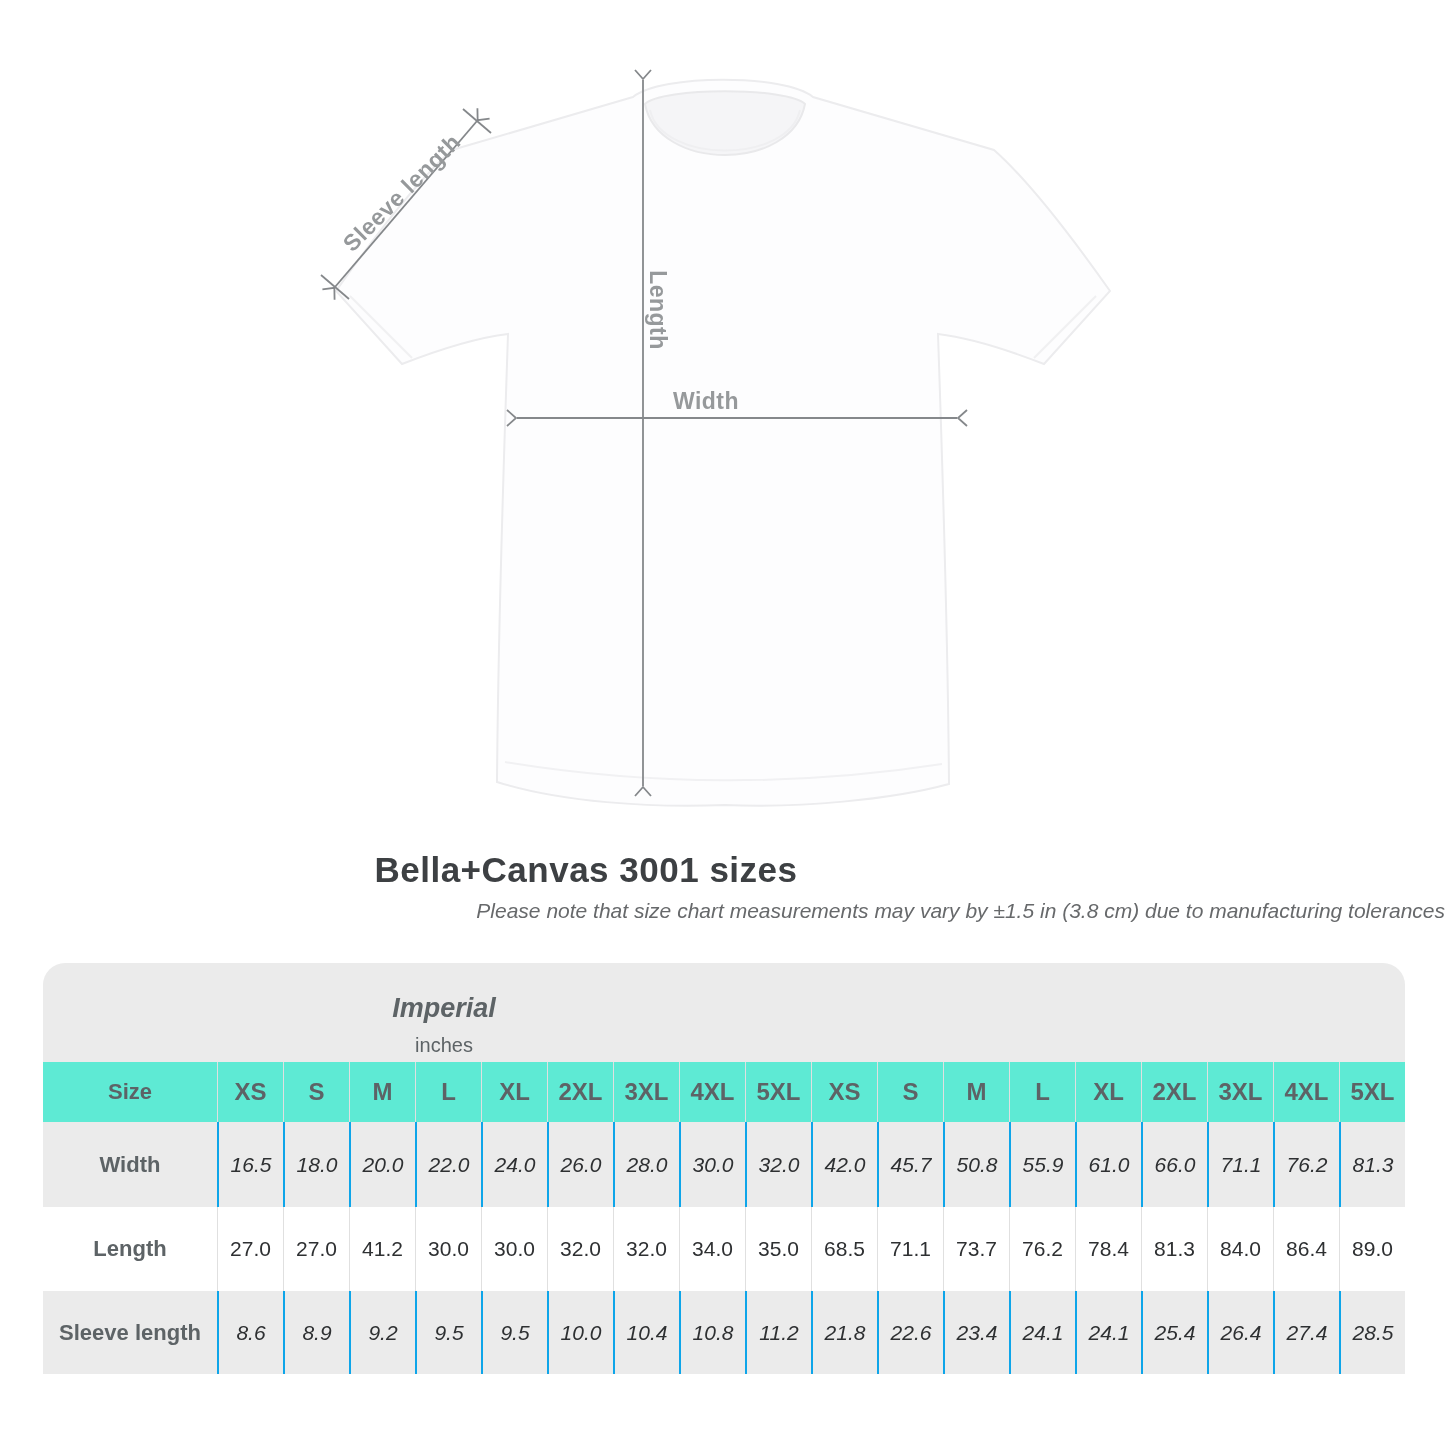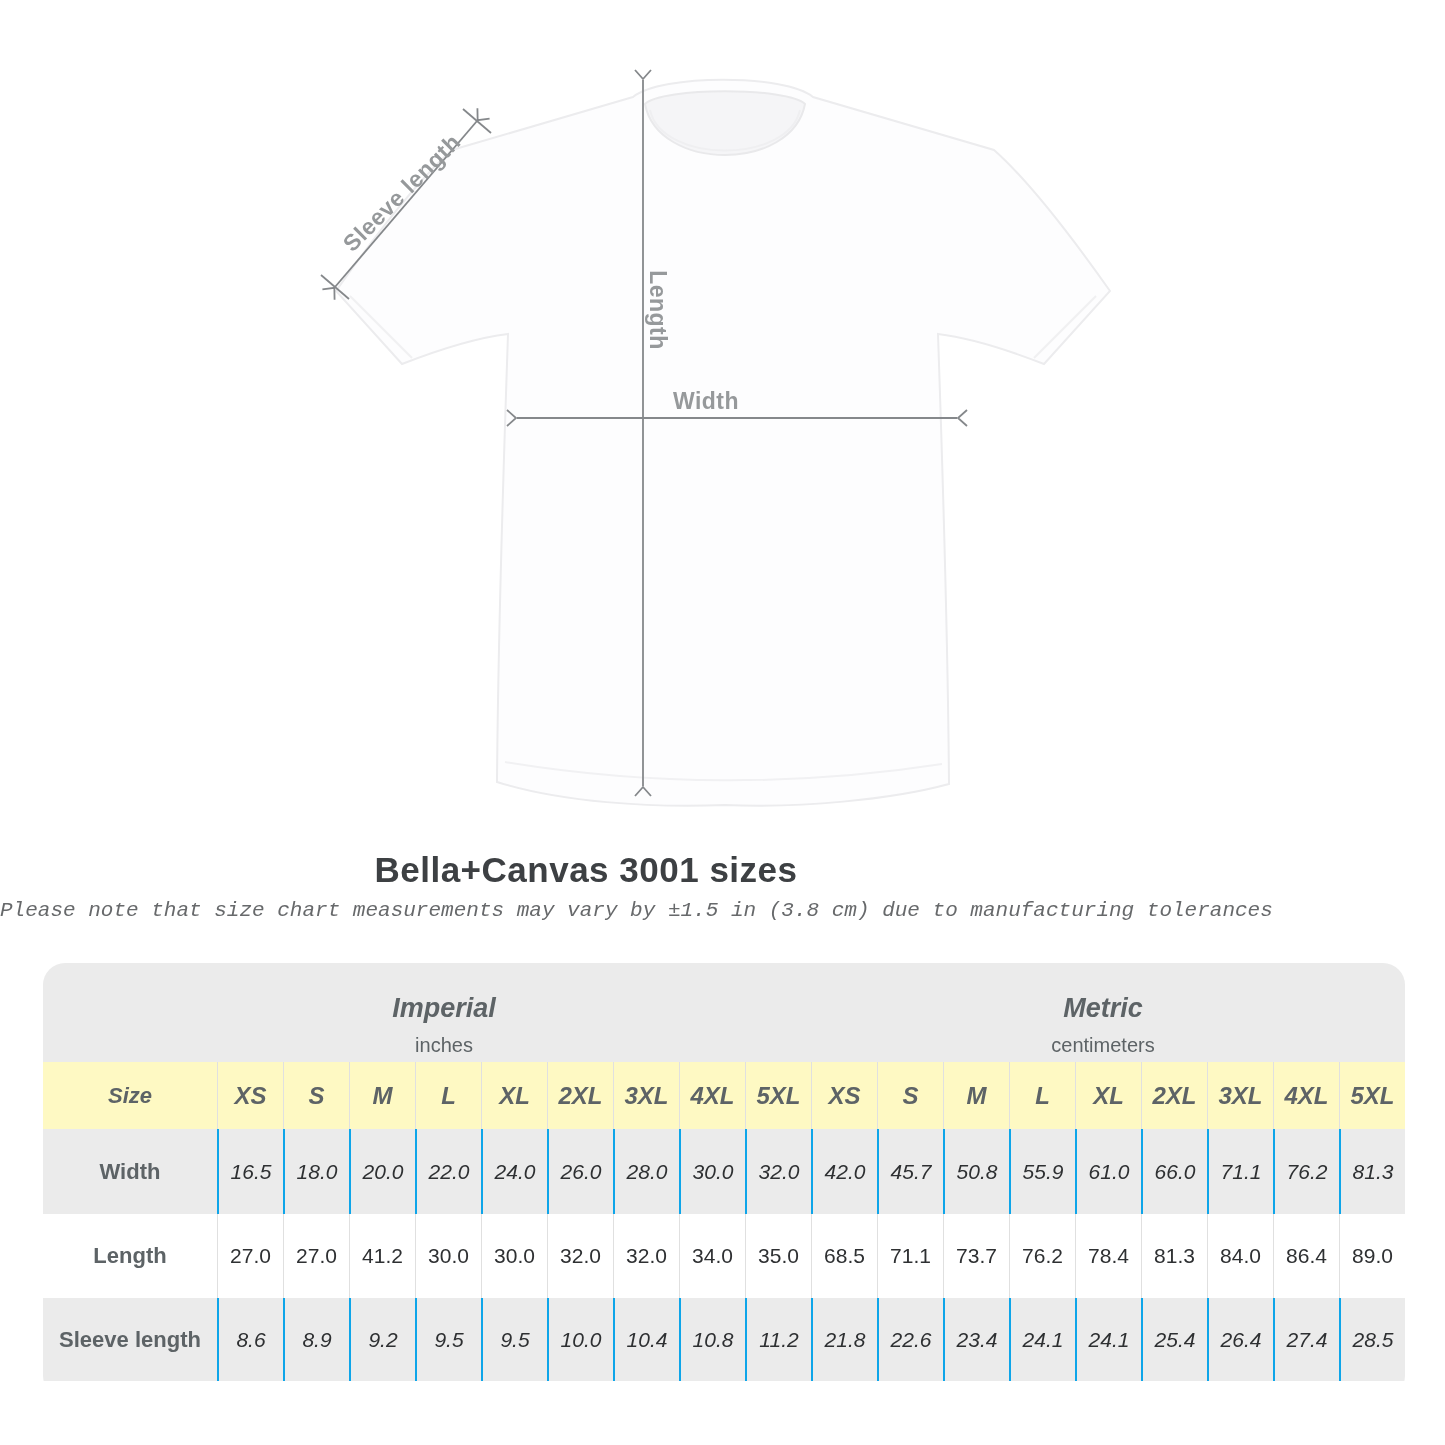--- a/index.html
+++ b/index.html
@@ -13,35 +13,35 @@
     transform:translate(-50%,-50%);letter-spacing:.5px;
   }
   .dim-label.sleeve{left:402px;top:193px;transform:translate(-50%,-50%) rotate(-45deg);}
   .dim-label.length{left:657px;top:310px;transform:translate(-50%,-50%) rotate(90deg);}
   .dim-label.width{left:706px;top:401px;}
   .title{
     position:absolute;left:0;top:850px;width:1172px;margin:0;text-align:center;
     font-size:35px;font-weight:bold;color:#3d4043;letter-spacing:.5px;
   }
   .note{
-    position:absolute;left:0;top:899px;width:1445px;margin:0;text-align:left;
-    font-size:21px;font-style:italic;color:#67696b;font-family:Liberation Mono, monospace;
+    position:absolute;left:0;top:899px;width:1445px;margin:0;text-align:right;
+    font-size:21px;font-style:italic;color:#67696b;
   }
   .size-table{
     position:absolute;left:43px;top:963px;width:1362px;height:435px;
     border-radius:22px;overflow:hidden;background:#ffffff;
   }
   .band{display:grid;grid-template-columns:768px 1fr;height:99px;background:#ebebeb;}
   .band-cell{display:flex;flex-direction:column;align-items:center;justify-content:flex-start;padding-top:32px;}
   .band-cell.imperial{padding-left:34px;}
   .band-cell.metric{padding-right:10px;}
   .band-name{font-size:27px;font-weight:bold;font-style:italic;color:#5d6366;line-height:27px;}
   .band-unit{font-size:20px;color:#5d6366;line-height:20px;margin-top:13px;}
   .row{display:grid;grid-template-columns:174px repeat(18,1fr);}
-  .row.head{height:67px;background:#fef9c3;font-style:italic;}
+  .row.head{height:60px;background:#5eead4;}
   .row.r1{height:85px;}
   .row.r2{height:84px;}
   .row.r3{height:83px;}
   .row.stripe{background:#ebebeb;}
   .row.plain{background:#ffffff;}
   .cell{display:flex;align-items:center;justify-content:center;box-sizing:border-box;}
   .row.head .cell + .cell,
   .row.plain .cell + .cell{border-left:1px solid #e0e0e0;}
   .row.stripe .cell + .cell{border-left:2px solid #0ea5e9;font-style:italic;}
   .cell.label{font-size:22px;font-weight:bold;color:#5d6366;}
@@ -98,24 +98,20 @@
 
   <h1 class="title">Bella+Canvas 3001 sizes</h1>
   <p class="note">Please note that size chart measurements may vary by ±1.5 in (3.8 cm) due to manufacturing tolerances</p>
 
   <div class="size-table">
 
     <div class="band">
       <div class="band-cell imperial">
         <div class="band-name">Imperial</div>
         <div class="band-unit">inches</div>
-      </div>
-      <div class="band-cell metric">
-        <div class="band-name">Metric</div>
-        <div class="band-unit">centimeters</div>
       </div>
     </div>
 
     <div class="row head">
       <div class="cell label">Size</div>
       <div class="cell h">XS</div>
       <div class="cell h">S</div>
       <div class="cell h">M</div>
       <div class="cell h">L</div>
       <div class="cell h">XL</div>

